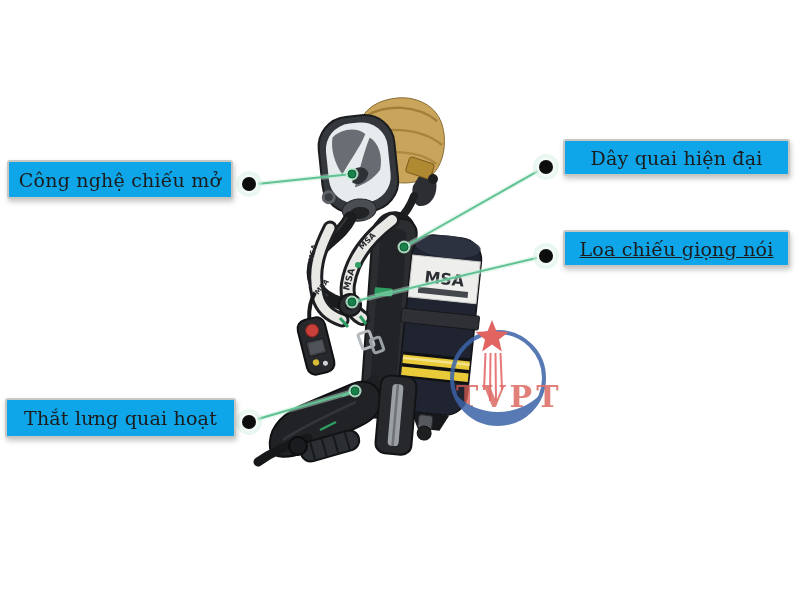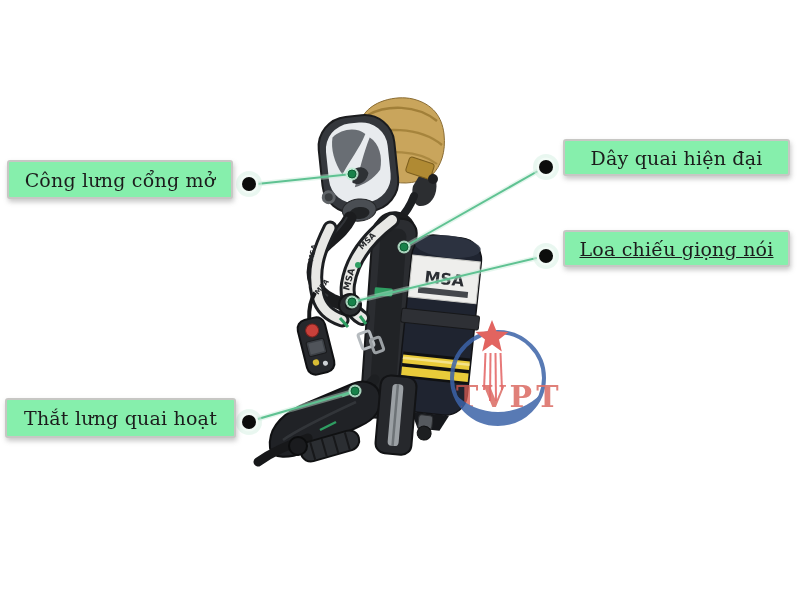--- a/index.html
+++ b/index.html
@@ -2,21 +2,21 @@
 <html><head>
 <meta charset="utf-8">
 <style>
   html,body{margin:0;padding:0;background:#fff;}
   .scene{
     position:relative;width:800px;height:600px;background:#ffffff;
     overflow:hidden;font-family:"DejaVu Serif","Liberation Serif",serif;
   }
   .art{position:absolute;left:0;top:0;width:800px;height:600px;}
   .callout-label{
-    position:absolute;box-sizing:border-box;background:#86efac;
+    position:absolute;box-sizing:border-box;background:#0ea5e9;
     border:2px solid #c7c7c4;border-radius:3px;
     display:flex;align-items:center;justify-content:center;
     font-size:19px;color:#1c1c1c;letter-spacing:.2px;
     box-shadow:1px 3px 5px rgba(110,110,110,.38);
     white-space:nowrap;
   }
   .cb1{left:7px;top:160px;width:226px;height:39px;}
   .cb2{left:563px;top:139px;width:227px;height:37px;}
   .cb3{left:563px;top:230px;width:227px;height:37px;text-decoration:underline;}
   .cb4{left:5px;top:398px;width:231px;height:40px;}
@@ -207,21 +207,21 @@
       </g>
       <g>
         <circle cx="249" cy="422" r="13" fill="#d7f1e3" opacity=".55"></circle>
           <circle cx="249" cy="422" r="9.5" fill="#f2fbf6"></circle>
           <circle cx="249" cy="422" r="7" fill="#0c0d0c"></circle>
       </g>
     </g>
   </svg>
 
   <div class="callout-label cb1">
-    <span>Công lưng cổng mở</span>
+    <span>Công nghệ chiếu mở</span>
   </div>
   <div class="callout-label cb2">
     <span>Dây quai hiện đại</span>
   </div>
   <div class="callout-label cb3">
     <span>Loa chiếu giọng nói</span>
   </div>
   <div class="callout-label cb4">
     <span>Thắt lưng quai hoạt</span>
   </div>

